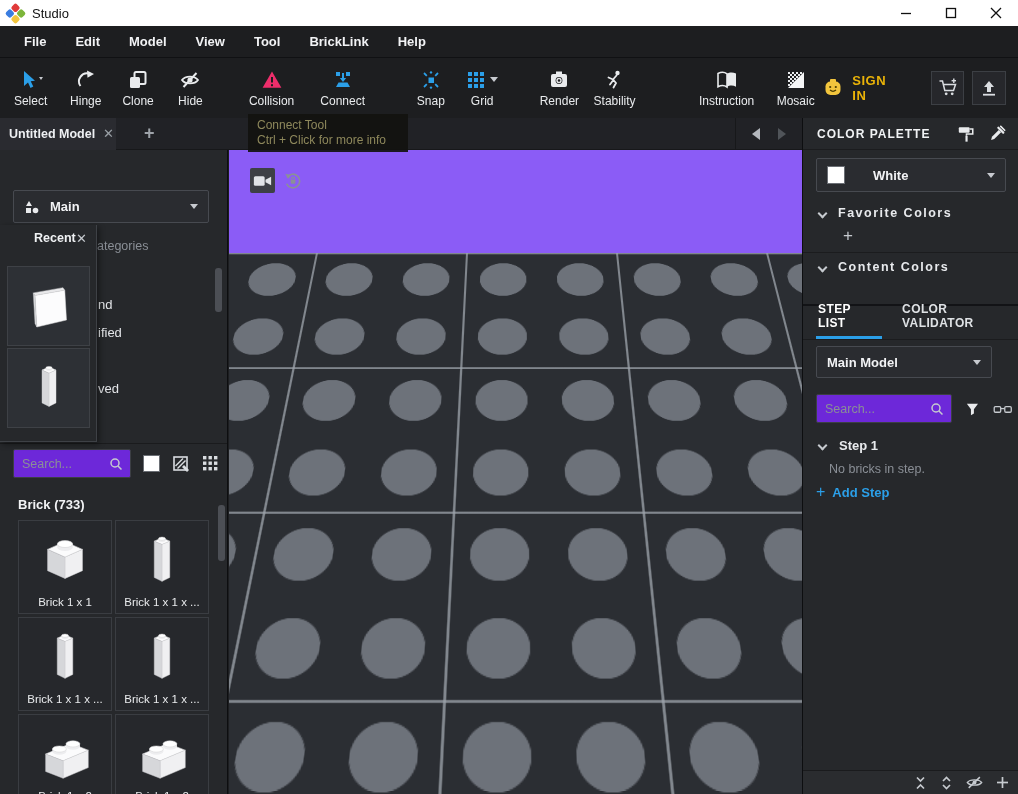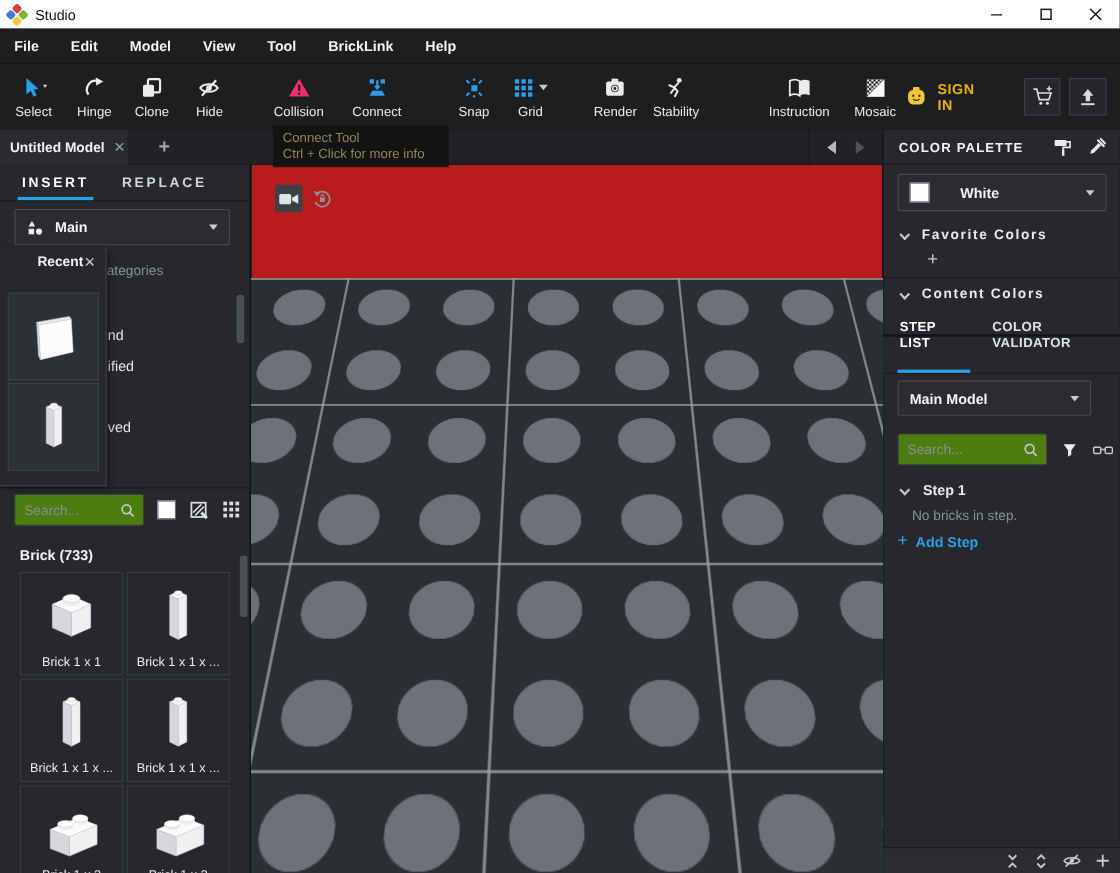--- a/index.html
+++ b/index.html
@@ -10,21 +10,21 @@
     -webkit-font-smoothing:antialiased;
   }
   
   .titlebar{position:absolute;left:0;top:0;width:1018px;height:26px;background:#ffffff;display:flex;align-items:center;}
   .app-logo{width:15px;height:15px;margin-left:8px;transform:rotate(45deg);display:grid;grid-template-columns:7px 7px;grid-template-rows:7px 7px;gap:1px;}
   .app-logo i{display:block;border-radius:2px;}
   .app-title{margin-left:9px;font-size:13px;color:#111;}
   .win-controls{margin-left:auto;display:flex;height:100%;}
   .win-btn{width:45px;height:100%;display:flex;align-items:center;justify-content:center;color:#111;}
   
-  .menubar{position:absolute;left:0;top:26px;width:1018px;height:32px;background:#1d1e20;display:flex;align-items:center;padding-left:11px;gap:25px;border-bottom:1px solid #101113;}
+  .menubar{position:absolute;left:0;top:26px;width:1018px;height:32px;background:#1d1e20;display:flex;align-items:center;padding-left:22px;gap:25px;border-bottom:1px solid #101113;}
   .menu-item{color:#f2f3f5;font-size:13px;font-weight:bold;padding:4px 2px;cursor:default;}
   
   .toolbar{position:absolute;left:0;top:58px;width:1018px;height:60px;background:#1d1e20;display:flex;align-items:center;}
   .tool{display:flex;flex-direction:column;align-items:center;justify-content:center;gap:3px;height:54px;}
   .tool .ticon{height:22px;display:flex;align-items:center;justify-content:center;}
   .tool .tlabel{font-size:12px;color:#e9ebed;white-space:nowrap;}
   .caret{width:0;height:0;border-left:4px solid transparent;border-right:4px solid transparent;border-top:5px solid #c7cacf;display:inline-block;margin-left:4px;}
   .signin{margin-left:auto;display:flex;align-items:center;gap:8px;}
   .signin-label{color:#eab308;font-weight:bold;font-size:13px;letter-spacing:.5px;}
   .sq-btn{width:34px;height:34px;background:#26272b;border:1px solid #3c3f44;display:flex;align-items:center;justify-content:center;}
@@ -44,21 +44,21 @@
   .lp-tab{font-size:12.5px;font-weight:bold;letter-spacing:2.5px;color:#d4d7db;padding-bottom:9px;position:relative;}
   .lp-tab.active{color:#ffffff;}
   .lp-tab.active::after{content:"";position:absolute;left:-4px;right:-4px;bottom:0;height:3px;background:#2b9fe8;}
   .dropdown{background:#2a2c30;border:1px solid #474a50;border-radius:2px;height:33px;display:flex;align-items:center;padding:0 10px;gap:10px;}
   .dropdown .dd-label{color:#f2f3f5;font-size:13px;font-weight:bold;flex:1;}
   .lp-main-dd{position:absolute;left:13px;top:40px;width:196px;}
   .cat-header-frag{position:absolute;left:97px;top:89px;color:#8a8f96;font-size:12.5px;}
   .cat-item-frag{position:absolute;left:98px;color:#e4e6e9;font-size:13px;}
   .cat-scroll{position:absolute;left:215px;top:118px;width:7px;height:44px;background:#4c4f55;border-radius:3px;}
   .lp-search-row{position:absolute;left:0;top:293px;width:228px;height:40px;border-top:1px solid #1a1b1d;display:flex;align-items:center;padding-left:13px;gap:12px;}
-  .search-box{position:relative;height:29px;background:#4d7c0f;border:1px solid #3c3f44;border-radius:2px;display:flex;align-items:center;}
+  .search-box{position:relative;height:29px;background:#6d28d9;border:1px solid #3c3f44;border-radius:2px;display:flex;align-items:center;}
   .search-box input{background:transparent;border:none;outline:none;color:#d7dade;font-size:12.5px;padding:0 8px;width:100%;}
   .search-box input::placeholder{color:#8a8f96;}
   .lp-search{width:118px;}
   .white-swatch{width:17px;height:17px;background:#ffffff;border:1px solid #6a6e74;}
   .parts-area{position:absolute;left:0;top:333px;width:228px;height:311px;}
   .parts-title{color:#f2f3f5;font-size:13px;font-weight:bold;margin:14px 0 8px 18px;}
   .parts-grid{display:grid;grid-template-columns:94px 94px;gap:3px;margin-left:18px;}
   .part-tile{background:#26282c;border:1px solid #3a3d42;height:94px;position:relative;display:flex;align-items:center;justify-content:center;}
   .part-tile svg{width:62px;height:62px;margin-top:-12px;}
   .part-label{position:absolute;left:0;right:0;bottom:5px;text-align:center;color:#e9ebed;font-size:11.5px;white-space:nowrap;overflow:hidden;}
@@ -67,21 +67,21 @@
   .recent-popup{position:absolute;left:0;top:225px;width:97px;height:217px;background:#26282b;border-right:1px solid #3e4146;border-bottom:1px solid #3e4146;z-index:40;box-shadow:2px 2px 6px rgba(0,0,0,.45);}
   .recent-head{height:26px;display:flex;align-items:center;padding:0 9px;}
   .recent-title{color:#f0f2f4;font-size:12.5px;font-weight:bold;flex:1;padding-left:25px;}
   .recent-close{color:#c6cacf;font-size:13px;}
   .recent-thumb{position:absolute;left:7px;width:83px;height:80px;background:#2d3035;border:1px solid #3e4146;display:flex;align-items:center;justify-content:center;}
   .recent-thumb svg{width:56px;height:56px;}
   
   .tooltip{position:absolute;left:248px;top:114px;width:160px;height:38px;background:rgba(18,18,15,.92);z-index:60;padding:4px 9px;}
   .tooltip div{color:#8e885c;font-size:12px;line-height:15px;white-space:nowrap;}
   
-  .viewport{position:absolute;left:229px;top:150px;width:573px;height:644px;background:#b91c1c;overflow:hidden;}
+  .viewport{position:absolute;left:229px;top:150px;width:573px;height:644px;background:#8b5cf6;overflow:hidden;}
   .baseplate{position:absolute;top:103px;left:50%;width:1600px;height:1500px;margin-left:-800px;
     background-color:#2b2e33;
     background-image:
       radial-gradient(circle 23px at 37.5px 37.5px,#6d727a 97%,transparent 100%),
       linear-gradient(to right,rgba(158,164,172,.75) 0 2px,transparent 2px),
       linear-gradient(to bottom,rgba(158,164,172,.75) 0 2px,transparent 2px);
     background-size:75px 75px,150px 150px,150px 150px;
     transform:perspective(1050px) rotateX(47deg);transform-origin:50% 0;}
   .vp-btn{position:absolute;width:25px;height:25px;display:flex;align-items:center;justify-content:center;border-radius:2px;}
   .vp-cam{left:21px;top:18px;background:#3d4045;}
@@ -93,21 +93,21 @@
   .rp-header{height:32px;display:flex;align-items:center;padding:0 12px 0 14px;border-bottom:1px solid #1b1c1e;}
   .rp-title{color:#f0f2f4;font-size:12px;font-weight:bold;letter-spacing:1px;flex:1;}
   .rp-hicons{display:flex;gap:14px;align-items:center;}
   .rp-color-dd{position:absolute;left:13px;top:40px;width:190px;height:34px;gap:28px;}
   .rp-sec-row{position:absolute;left:16px;display:flex;align-items:center;gap:12px;}
   .rp-sec-label{color:#e8eaed;font-size:12.5px;font-weight:bold;letter-spacing:1.5px;}
   .chev{width:7px;height:7px;border-left:2px solid #c6cacf;border-bottom:2px solid #c6cacf;transform:rotate(-45deg);display:inline-block;}
   .fav-plus{position:absolute;left:40px;top:108px;color:#c6cacf;font-size:17px;}
   .rp-div{position:absolute;left:0;width:216px;border-top:1px solid #1b1c1e;}
   .rp-steptabs{position:absolute;left:0;top:186px;width:216px;height:36px;background:#26282b;border-top:2px solid #121316;border-bottom:1px solid #1b1c1e;display:flex;align-items:flex-end;gap:22px;padding-left:15px;}
-  .rp-tab{font-size:12px;font-weight:bold;letter-spacing:.4px;color:#dfe2e5;padding-bottom:21px;position:relative;margin-top:48px;}
+  .rp-tab{font-size:12px;font-weight:bold;letter-spacing:.4px;color:#dfe2e5;padding-bottom:9px;position:relative;margin-top:48px;}
   .rp-tab.active{color:#fff;}
   .rp-tab.active::after{content:"";position:absolute;left:-2px;right:-2px;bottom:0;height:3px;background:#2b9fe8;}
   .rp-model-dd{position:absolute;left:13px;top:228px;width:176px;height:32px;}
   .rp-search-row{position:absolute;left:13px;top:276px;width:196px;display:flex;align-items:center;gap:13px;}
   .rp-search{width:146px;}
   .step-row{position:absolute;left:16px;top:320px;display:flex;align-items:center;gap:13px;}
   .step-label{color:#e8eaed;font-size:13px;font-weight:bold;}
   .empty-msg{position:absolute;left:26px;top:344px;color:#8a8f96;font-size:12.5px;}
   .add-step{position:absolute;left:13px;top:366px;display:flex;align-items:center;gap:7px;}
   .add-step .plus{color:#2b9fe8;font-size:16px;line-height:1;}
@@ -374,24 +374,20 @@
     <span class="tab-close">✕</span>
   </div>
   <span class="tab-add">+</span>
   <div class="tab-arrows">
     <span class="arr-left"></span>
     <span class="arr-right"></span>
   </div>
 </div>
 
 <div class="leftpanel">
-  <div class="lp-tabs">
-    <span class="lp-tab active">INSERT</span>
-    <span class="lp-tab">REPLACE</span>
-  </div>
 
   <div class="dropdown lp-main-dd">
     <svg width="16" height="16" viewBox="0 0 16 16">
         <path d="M5 2 L8 7 H2 Z" fill="#e9ebed"></path>
         <rect x="2" y="9" width="5" height="5" fill="#e9ebed"></rect>
         <circle cx="11.5" cy="11.5" r="2.8" fill="#e9ebed"></circle>
       </svg>
     <span class="dd-label">Main</span>
     <span class="caret"></span>
   </div>

